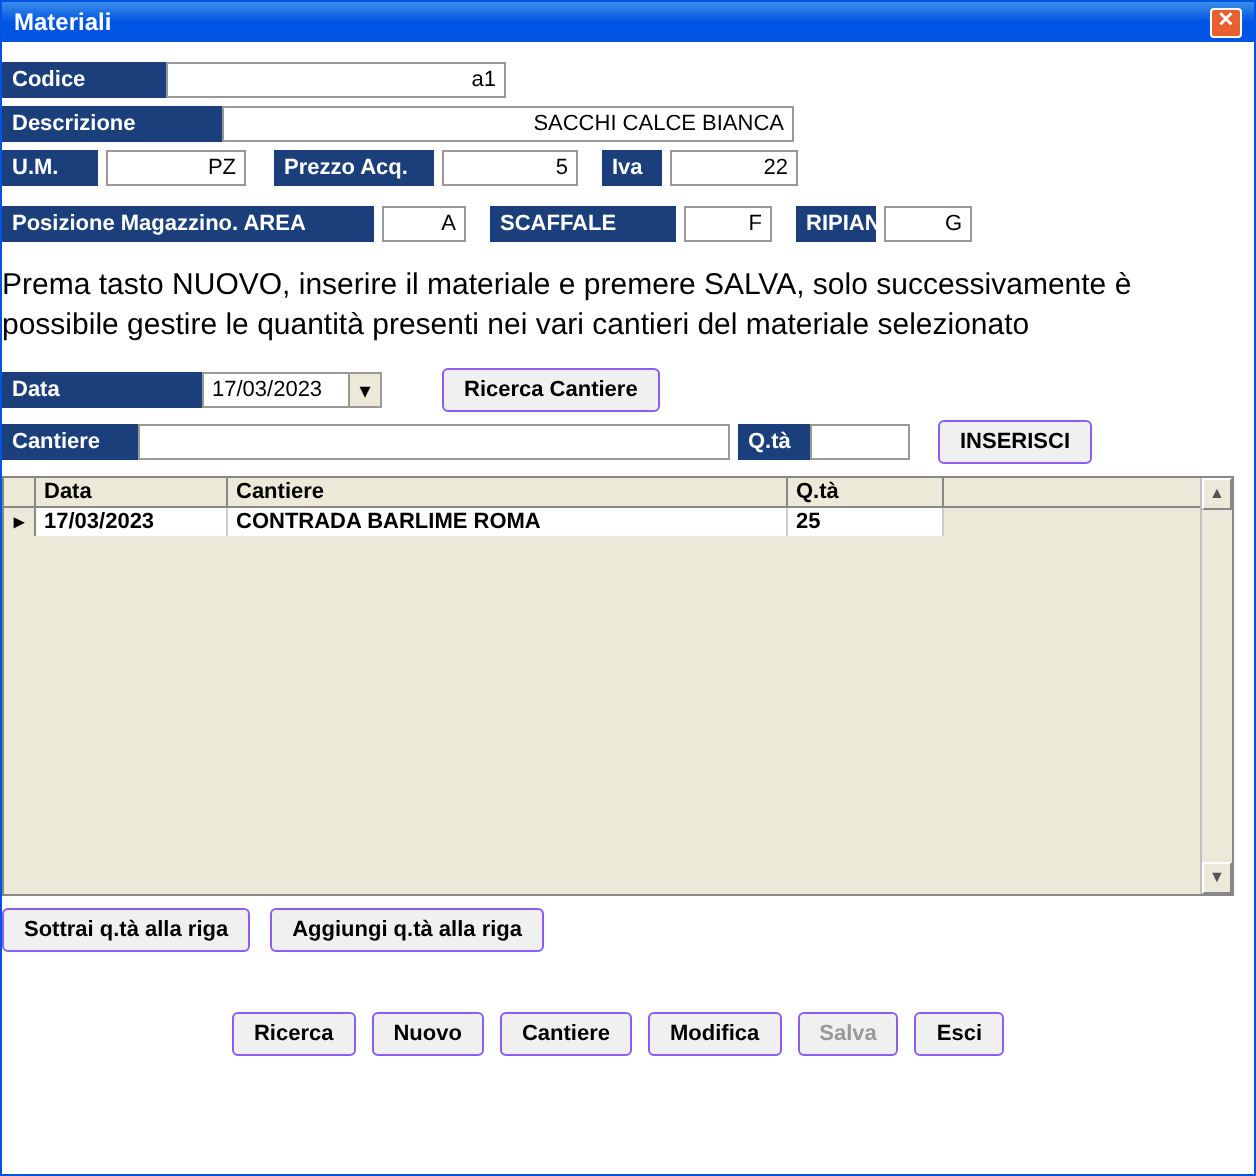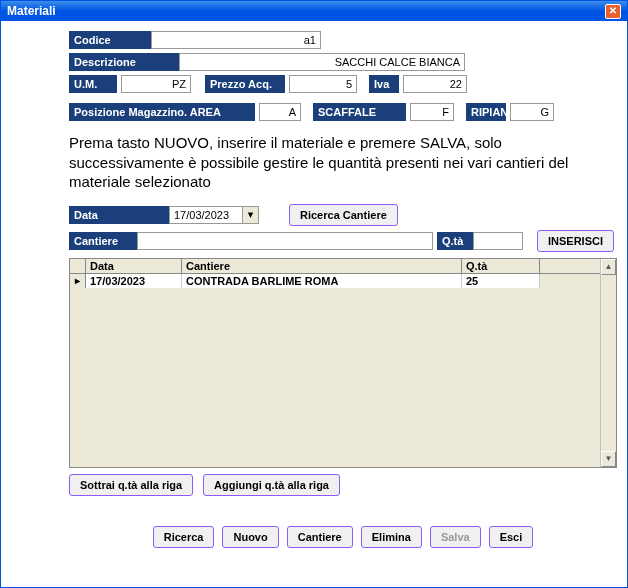--- a/index.html
+++ b/index.html
@@ -36,22 +36,21 @@
     color: #fff;
     display: flex;
     align-items: center;
     justify-content: center;
     font-size: 10px;
     line-height: 1;
     cursor: pointer;
     font-weight: bold;
   }
   .content {
-    padding: 10px 10px 10px 24px;
-    margin-left: 44px;
+    padding: 10px 10px 10px 0;
   }
   .field-row {
     display: flex;
     align-items: center;
     margin-bottom: 4px;
     gap: 0;
   }
   .label {
     background: #1a3f7a;
     color: #fff;
@@ -280,18 +279,18 @@
 
     <div class="grid-btns">
       <button class="btn">Sottrai q.tà alla riga</button>
       <button class="btn">Aggiungi q.tà alla riga</button>
     </div>
 
     <div class="btn-row">
       <button class="btn">Ricerca</button>
       <button class="btn">Nuovo</button>
       <button class="btn">Cantiere</button>
-      <button class="btn">Elimina</button>
+      <button class="btn">Modifica</button>
       <button class="btn btn-disabled">Salva</button>
       <button class="btn">Esci</button>
     </div>
   </div>
 </div>
 
 </body></html>

